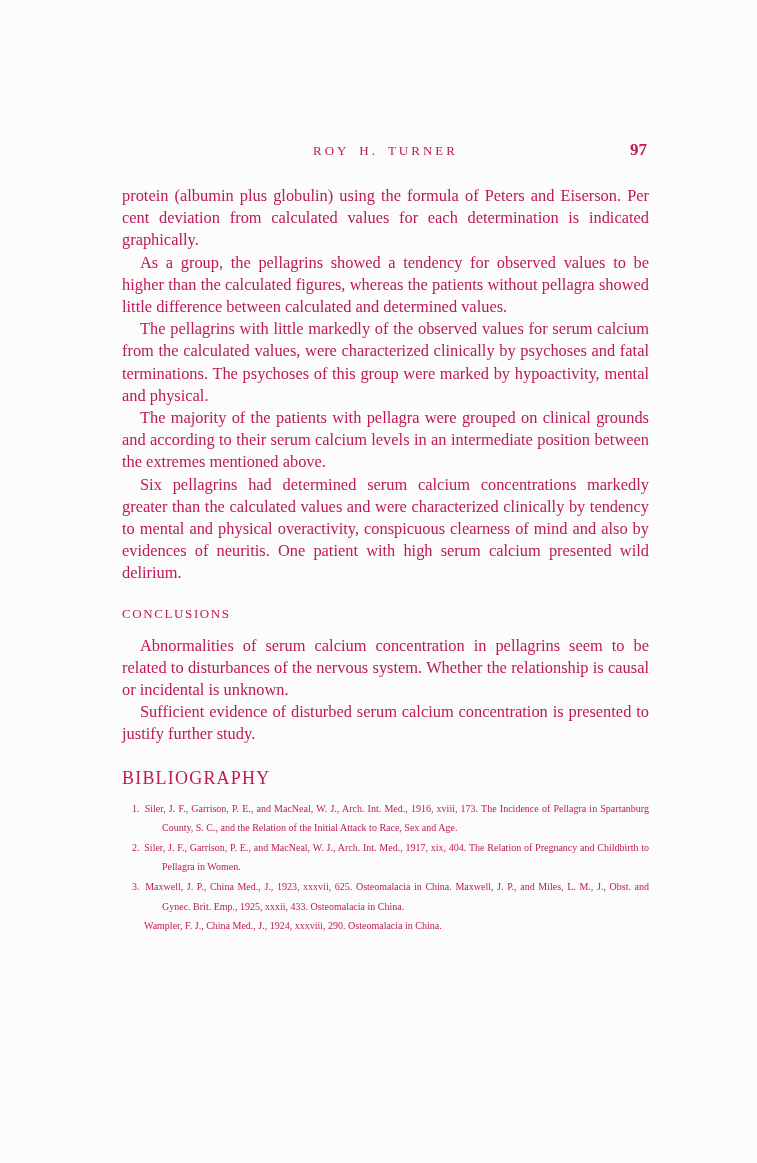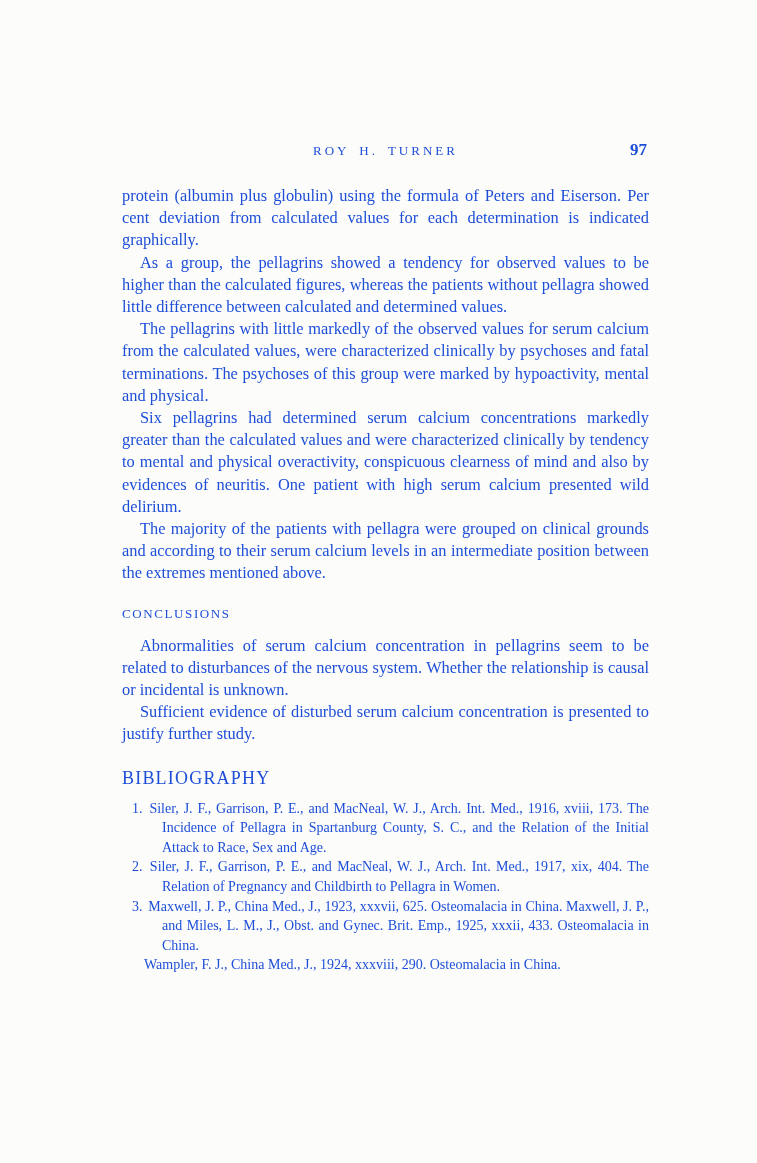--- a/index.html
+++ b/index.html
@@ -3,21 +3,21 @@
 <meta charset="utf-8">
 <style>
   * { margin: 0; padding: 0; box-sizing: border-box; }
   html, body { background: #ffffff; }
   .page {
     position: relative;
     width: 757px;
     height: 1163px;
     background: #fcfcfa;
     font-family: "Liberation Serif", serif;
-    color: #1d4ed8;
+    color: #be185d;
     overflow: hidden;
   }
   .content {
     position: absolute;
     left: 122px;
     top: 143px;
     width: 527px;
   }
   .header {
     position: relative;
@@ -51,21 +51,21 @@
     font-size: 13px;
     letter-spacing: 1.6px;
     margin: 21px 0 13px 0;
   }
   .section-heading.bib {
     font-size: 18px;
     letter-spacing: 1.2px;
     margin: 22px 0 10px 0;
   }
   .refs {
-    font-size: 14px;
+    font-size: 10px;
     line-height: 19.6px;
   }
   .ref {
     padding-left: 40px;
     text-indent: -30px;
     text-align: justify;
   }
   .ref.unnumbered {
     padding-left: 22px;
     text-indent: 0;
@@ -80,22 +80,22 @@
 
     <div class="header">
       <span class="running-title">ROY H. TURNER</span>
       <span class="page-number">97</span>
     </div>
 
     <div class="body-text">
       <p class="para no-indent">protein (albumin plus globulin) using the formula of Peters and Eiserson.  Per cent deviation from calculated values for each determination is indicated graphically.</p>
       <p class="para">As a group, the pellagrins showed a tendency for observed values to be higher than the calculated figures, whereas the patients without pellagra showed little difference between calculated and determined values.</p>
       <p class="para">The pellagrins with little markedly of the observed values for serum calcium from the calculated values, were characterized clinically by psychoses and fatal terminations.  The psychoses of this group were marked by hypoactivity, mental and physical.</p>
+      <p class="para">The majority of the patients with pellagra were grouped on clinical grounds and according to their serum calcium levels in an intermediate position between the extremes mentioned above.</p>
       <p class="para">Six pellagrins had determined serum calcium concentrations markedly greater than the calculated values and were characterized clinically by tendency to mental and physical overactivity, conspicuous clearness of mind and also by evidences of neuritis.  One patient with high serum calcium presented wild delirium.</p>
-      <p class="para">The majority of the patients with pellagra were grouped on clinical grounds and according to their serum calcium levels in an intermediate position between the extremes mentioned above.</p>
     </div>
 
     <h2 class="section-heading">CONCLUSIONS</h2>
 
     <div class="conclusions-text">
       <p class="para">Abnormalities of serum calcium concentration in pellagrins seem to be related to disturbances of the nervous system.  Whether the relationship is causal or incidental is unknown.</p>
       <p class="para">Sufficient evidence of disturbed serum calcium concentration is presented to justify further study.</p>
     </div>
 
     <h2 class="section-heading bib">BIBLIOGRAPHY</h2>

